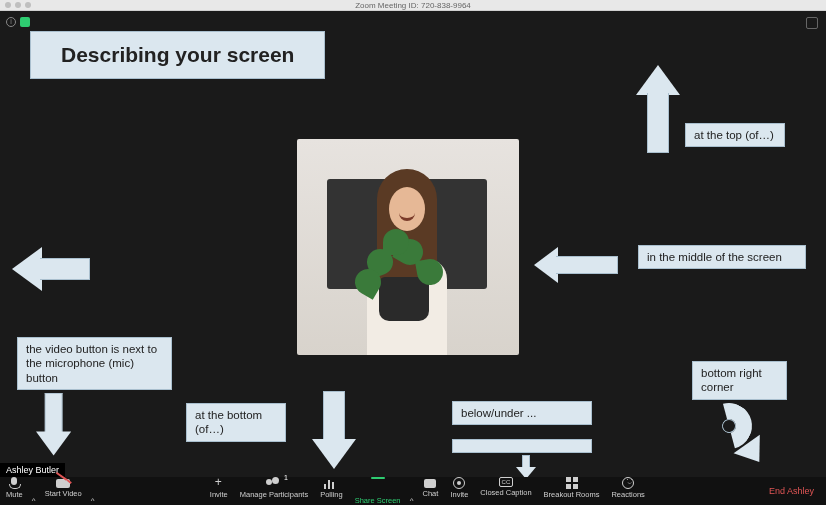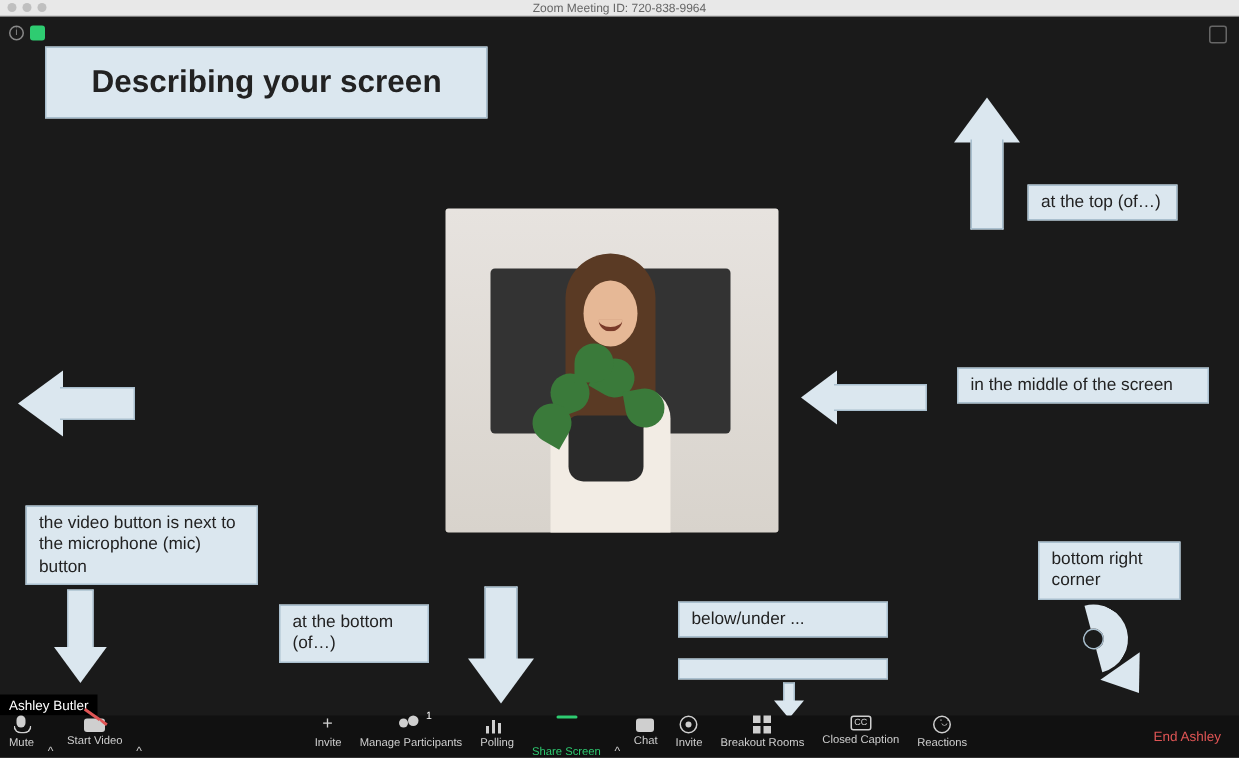--- a/index.html
+++ b/index.html
@@ -227,33 +227,33 @@
       <div class="tb-caret">^</div>
       <div class="tb-item">
         <div class="ico chat"></div>
         <div class="lbl">Chat</div>
       </div>
       <div class="tb-item">
         <div class="ico rec"></div>
         <div class="lbl">Invite</div>
       </div>
       <div class="tb-item">
+        <div class="ico cc">CC</div>
+        <div class="lbl">Closed Caption</div>
+      </div>
+      <div class="tb-item">
         <div class="ico grid">
           <span style="left:0;top:0"></span>
             <span style="right:0;top:0"></span>
             <span style="left:0;bottom:0"></span>
             <span style="right:0;bottom:0"></span>
         </div>
         <div class="lbl">Breakout Rooms</div>
       </div>
       <div class="tb-item">
-        <div class="ico cc">CC</div>
-        <div class="lbl">Closed Caption</div>
-      </div>
-      <div class="tb-item">
         <div class="ico react"></div>
         <div class="lbl">Reactions</div>
       </div>
     </div>
 
     <div class="tb-spacer"></div>
 
     <div class="end">End Ashley</div>
   </div>
 </div>

